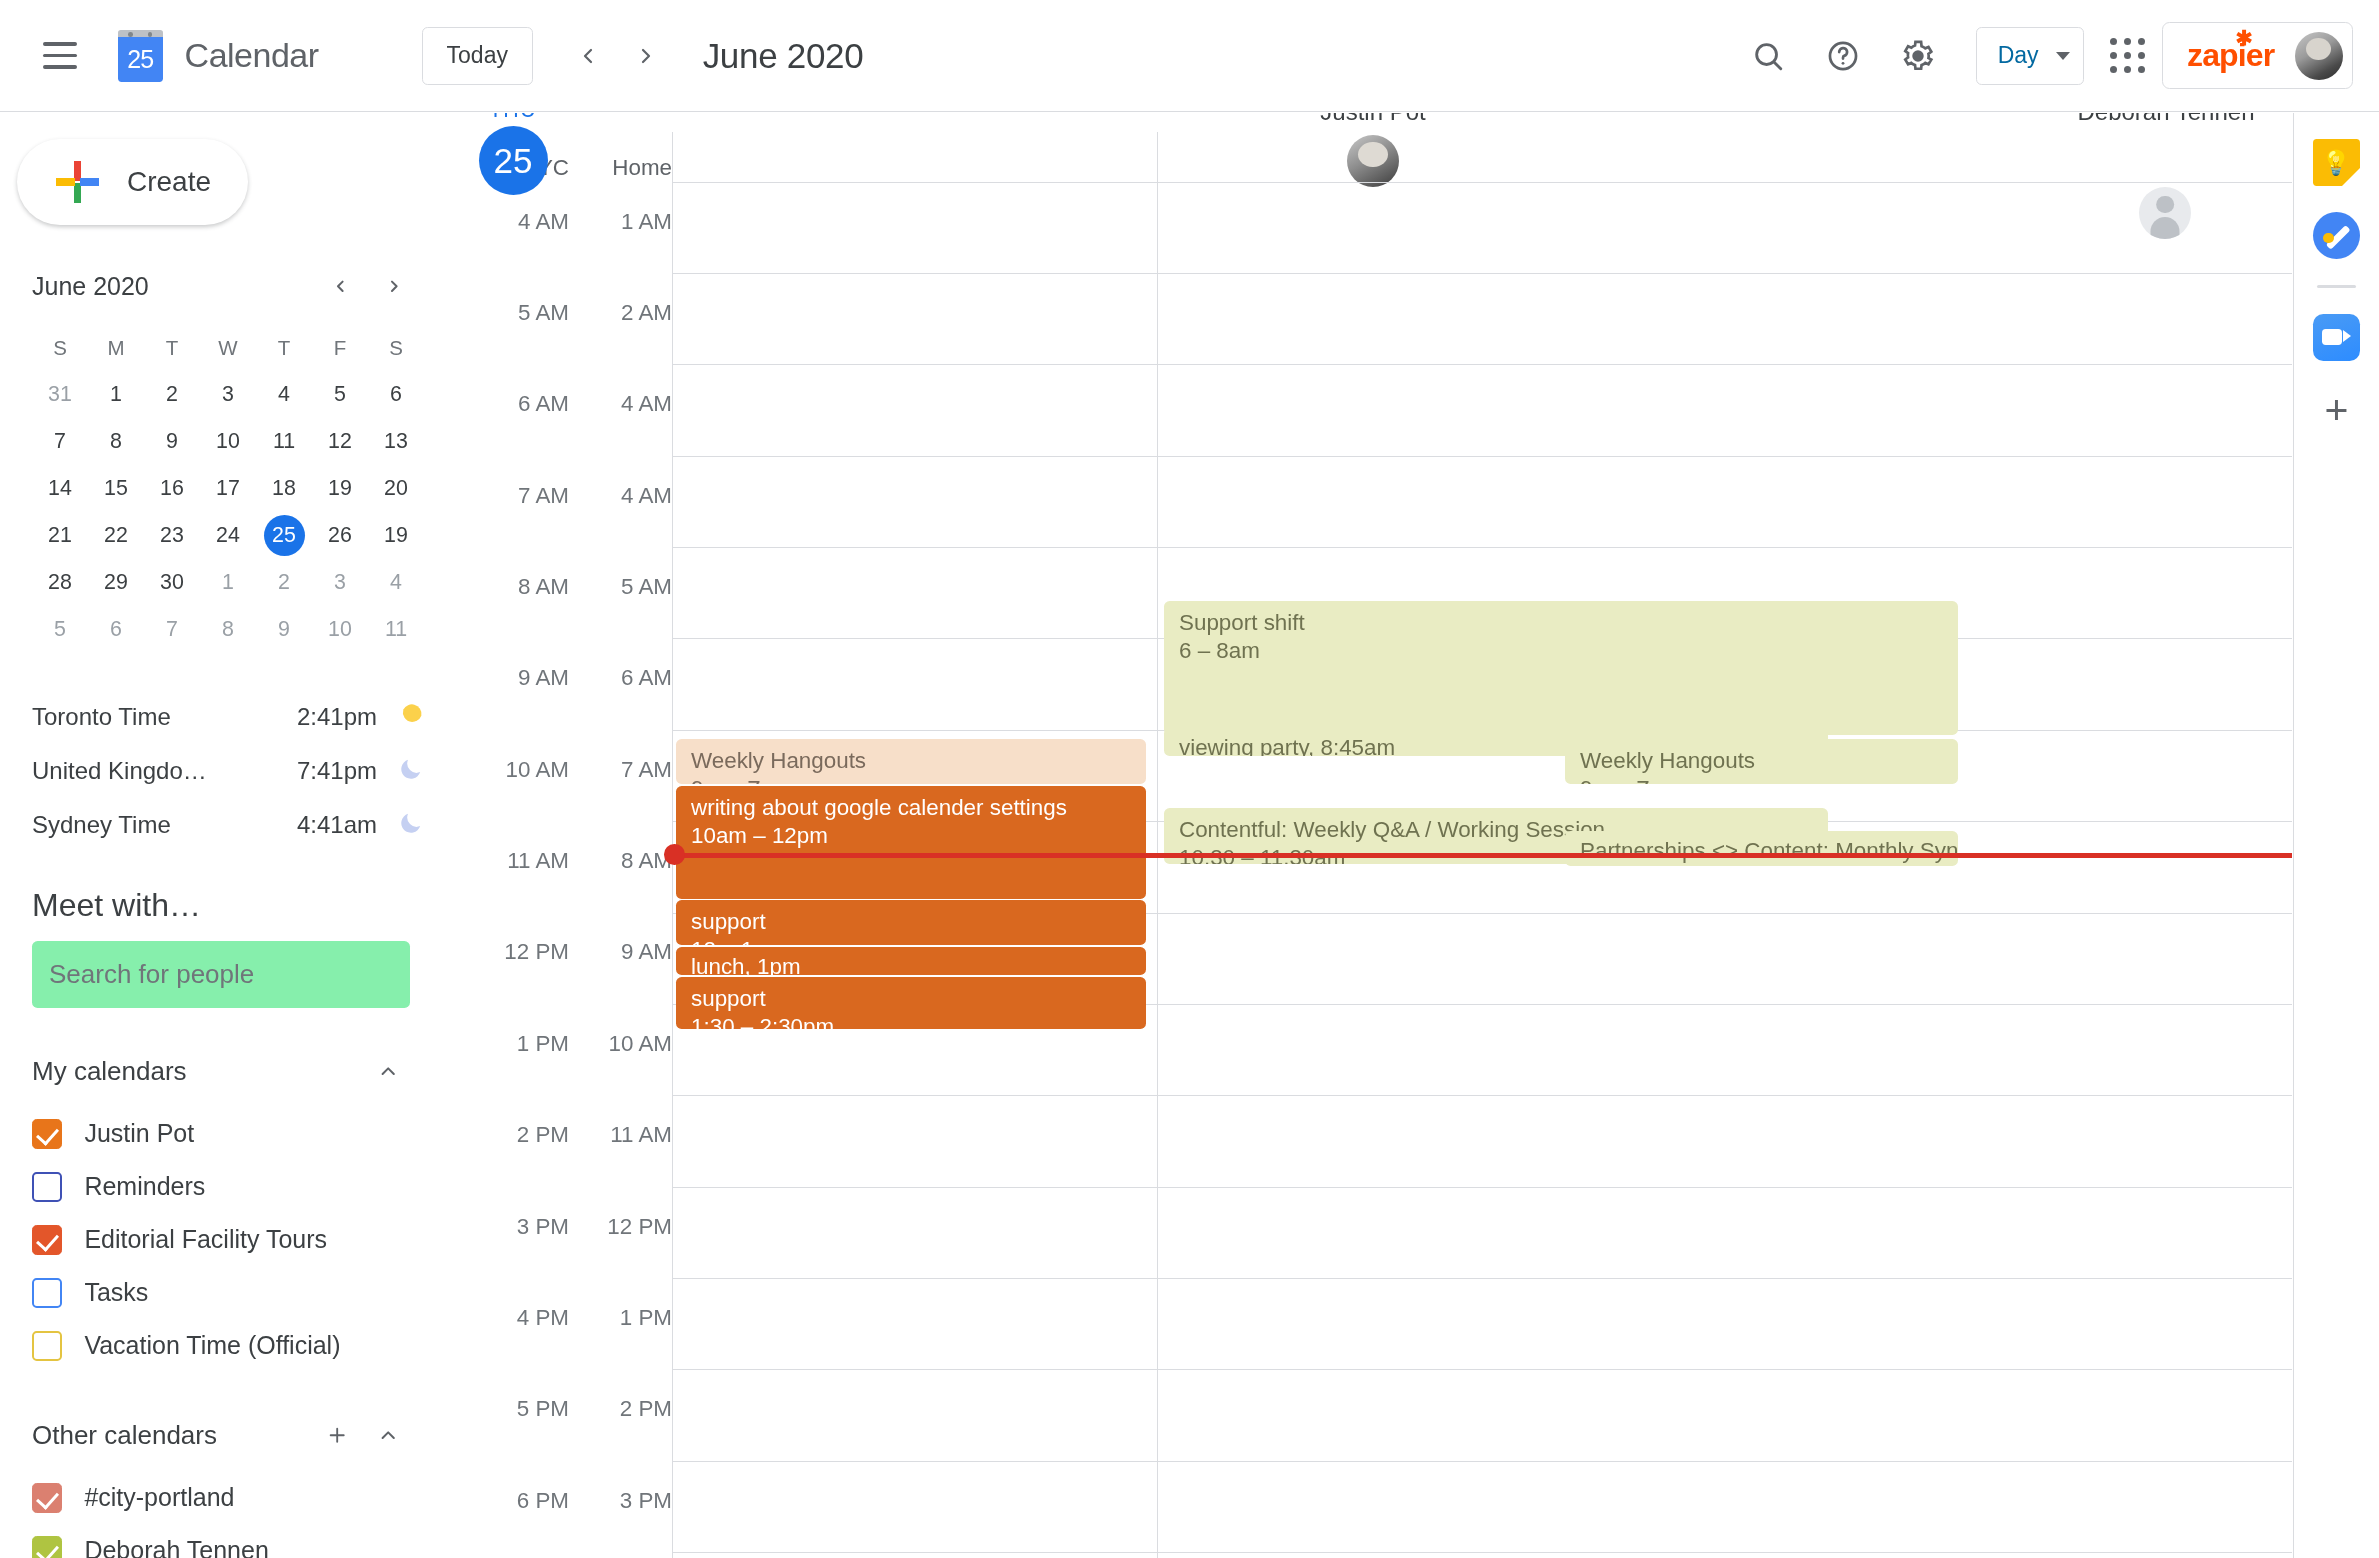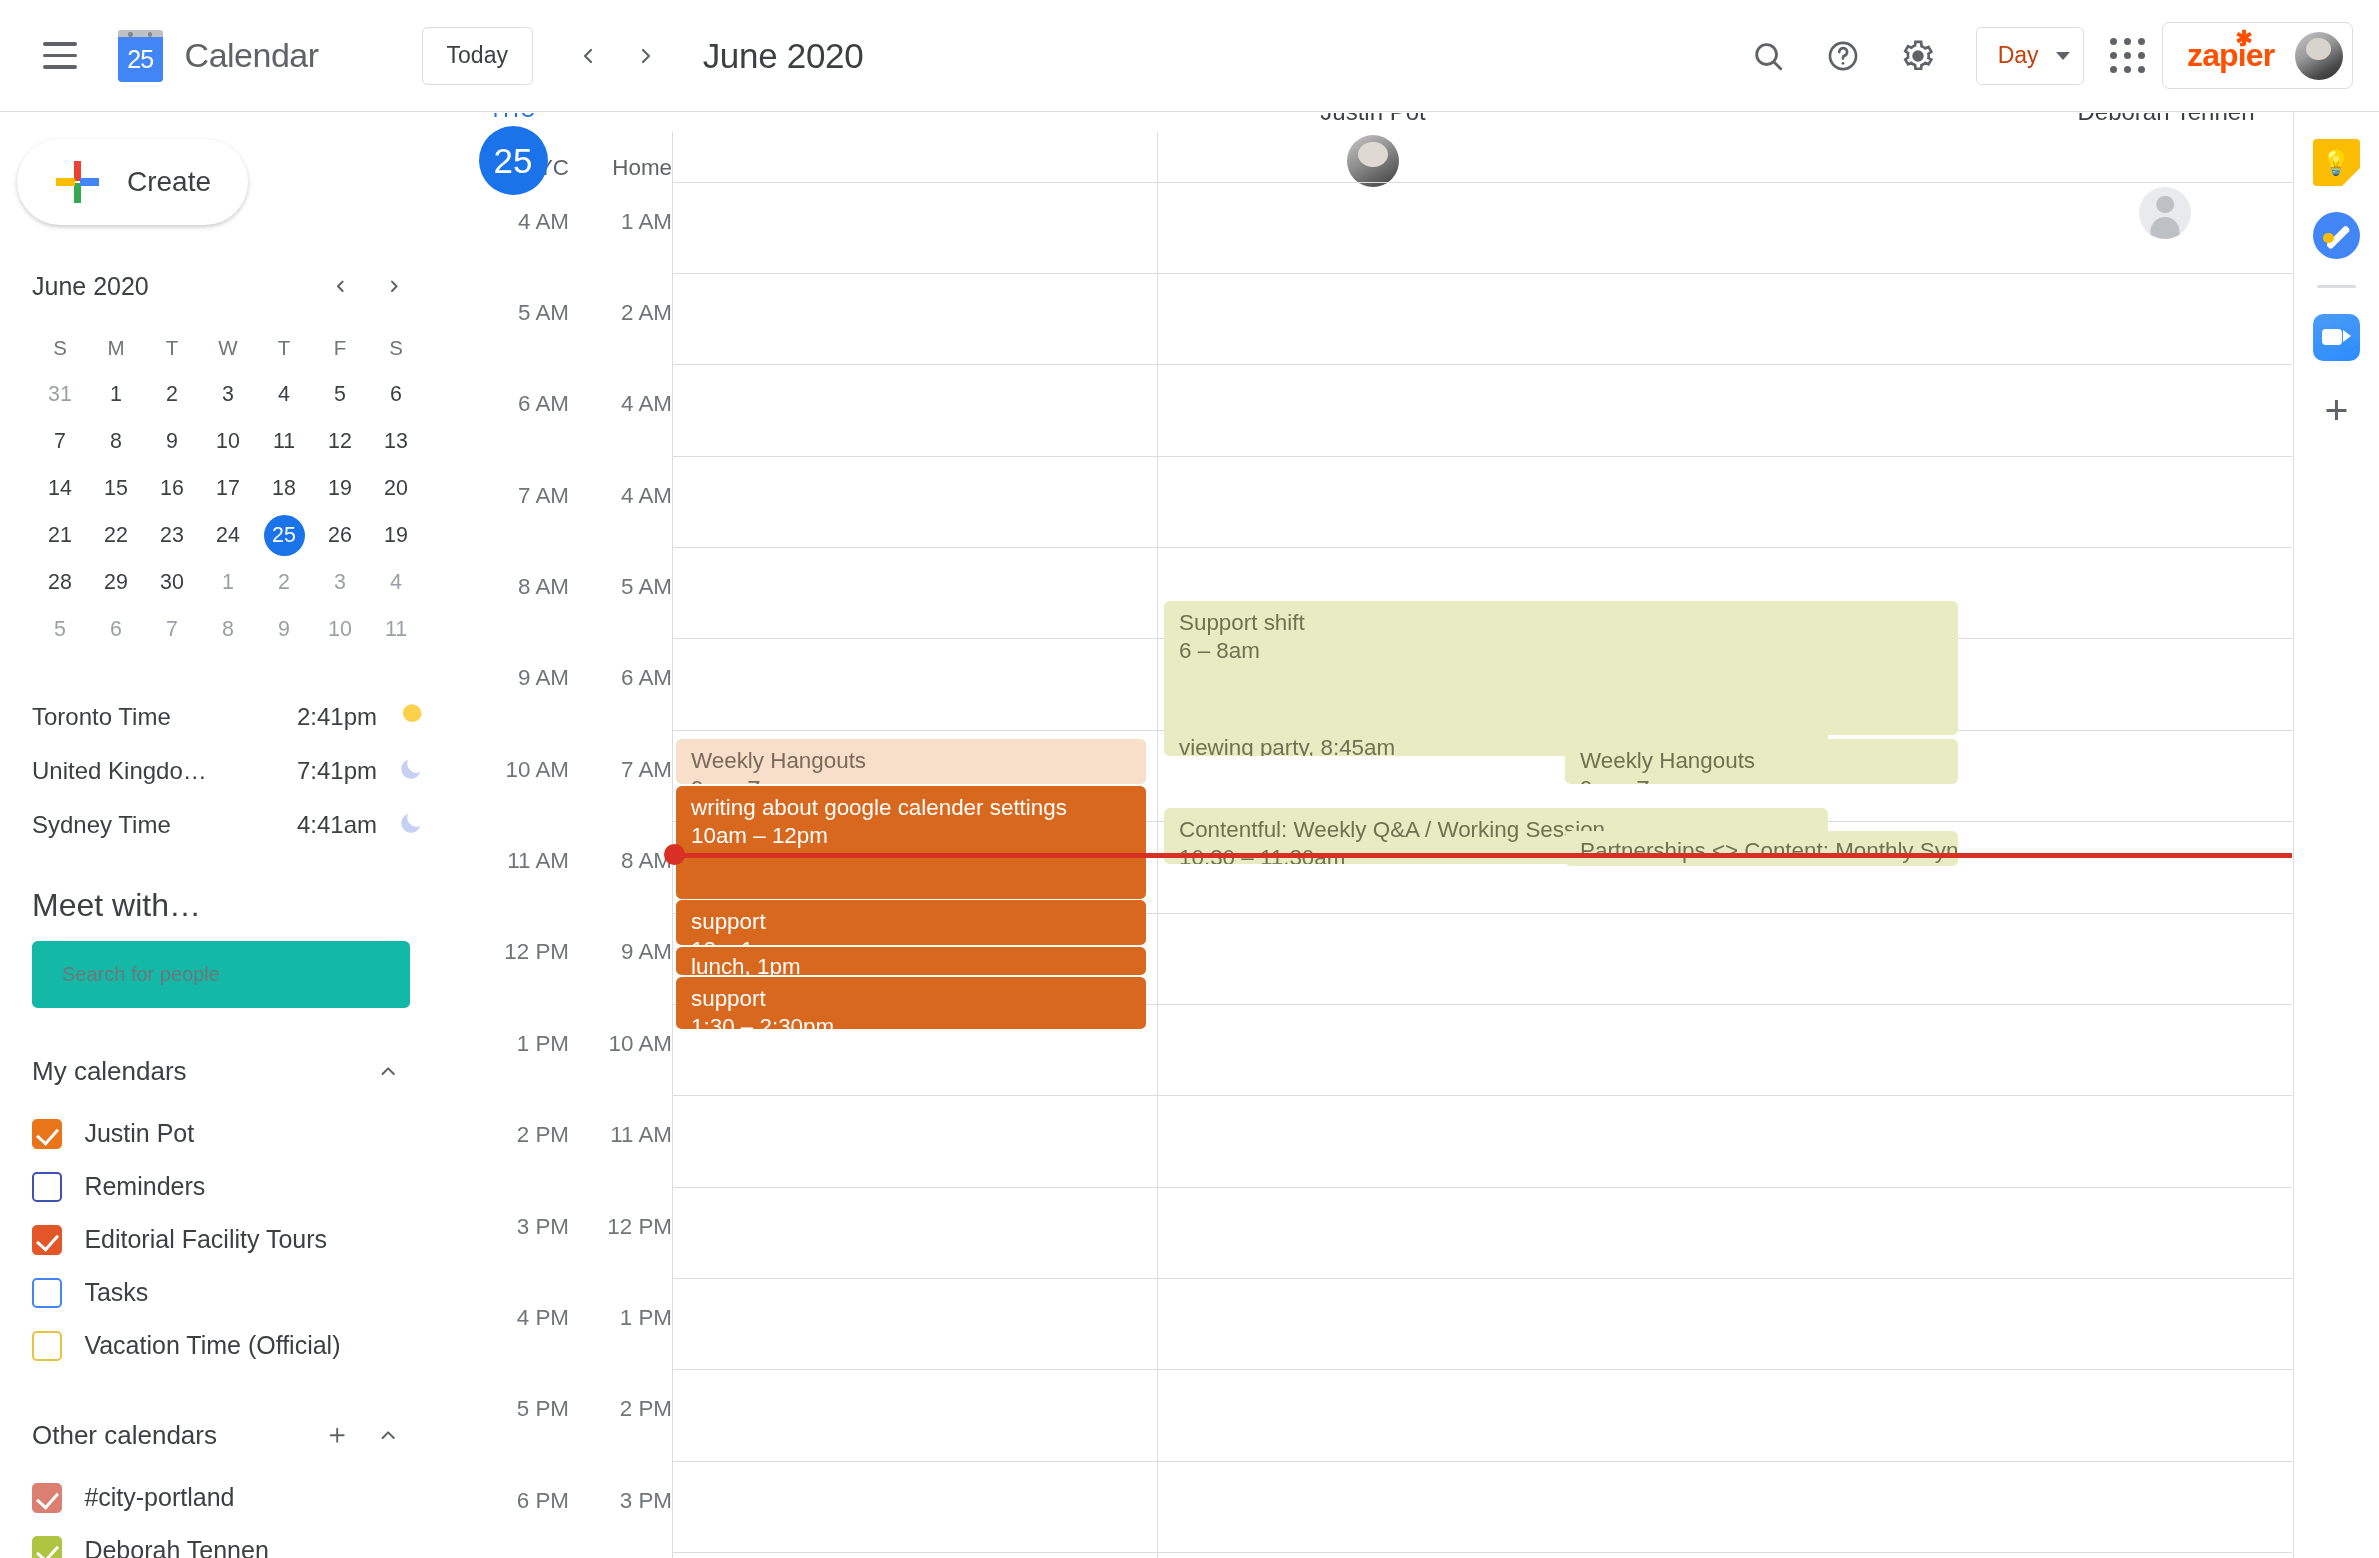--- a/index.html
+++ b/index.html
@@ -29,21 +29,21 @@
     justify-content:center; cursor:pointer; color:#5f6368; }
   .navarrow svg { width:24px; height:24px; }
   #nav-prev { margin-left:28px; } #nav-next { margin-left:3.7px; }
   #period-title { margin-left:30px; font-size:35px; color:#3c4043; font-weight:400; letter-spacing:-0.3px; }
   #header-right { margin-left:auto; display:flex; align-items:center; padding-right:26px; }
   .hicon { width:60px; height:60px; border-radius:50%; display:flex; align-items:center;
     justify-content:center; cursor:pointer; color:#5f6368; margin:0 7.5px; }
   .hicon svg { width:34px; height:34px; }
   #view-select { height:58px; padding:0 13px 0 20.5px; border:0.9px solid #dadce0; border-radius:5.6px;
     display:flex; align-items:center; gap:17px; cursor:pointer; margin:0 13px 0 20.5px;
-    font-size:23px; color:#c2410c; }
+    font-size:23px; color:#0369a1; }
   #view-select .caret { width:0;height:0;border-left:7.5px solid transparent;
     border-right:7.5px solid transparent;border-top:8.4px solid #5f6368; }
   #apps-grid { display:grid; grid-template-columns:repeat(3,7.5px); grid-template-rows:repeat(3,7.5px);
     gap:6.5px; margin:0 17px 0 13px; cursor:pointer; }
   #apps-grid span { width:7.5px;height:7.5px;background:#5f6368;border-radius:50%; }
   #account-chip { height:67px; border:0.9px solid #dadce0; border-radius:7.5px; display:flex;
     align-items:center; padding:0 9.3px 0 24px; gap:20.5px; cursor:pointer; }
   #zapier-logo { font-size:32px; font-weight:700; color:#ff4f00; letter-spacing:-0.9px; position:relative; }
   #zapier-logo .star { position:absolute; top:-11.2px; right:22.4px; font-size:20.5px; color:#ff4f00; }
   .avatar-img { width:48px; height:48px; border-radius:50%; overflow:hidden;
@@ -80,22 +80,22 @@
     display:flex;align-items:center;justify-content:center; }
 
   #clocks { margin:37px 0 0 32px; width:401px; }
   .clockrow { display:flex; align-items:center; height:54px; }
   .clk-name { font-size:24px; color:#3c4043; max-width:214px; white-space:nowrap;
     overflow:hidden; text-overflow:ellipsis; }
   .clk-time { margin-left:auto; font-size:24px; color:#3c4043; }
   .clk-icon { width:43px; text-align:center; font-size:24px; margin-left:13px; }
 
   #meetwith-title { margin:35px 0 0 32px; font-size:32px; color:#3c4043; font-weight:500; }
-  #people-search { margin:17px 0 0 32px; width:378px; height:67px; background:#14b8a6;
-    border:none; border-radius:5.6px; padding:0 30px; font-size:20px; color:#3c4043;
+  #people-search { margin:17px 0 0 32px; width:378px; height:67px; background:#86efac;
+    border:none; border-radius:5.6px; padding:0 17px; font-size:26px; color:#3c4043;
     font-family:inherit; }
   #people-search::placeholder { color:#70757a; }
 
   .sec-head { margin:41px 0 0 32px; width:401px; display:flex; align-items:center; height:45px; }
   .sec-title { font-size:26px; color:#3c4043; font-weight:500; }
   .sec-acts { margin-left:auto; display:flex; align-items:center; gap:5.6px; padding-right:22.4px; }
   .sec-btn { width:45px;height:45px;border-radius:50%;display:flex;align-items:center;
     justify-content:center;cursor:pointer;color:#5f6368; }
   .sec-btn svg{width:22.4px;height:22.4px;}
   .callist { margin-top:13px; }

